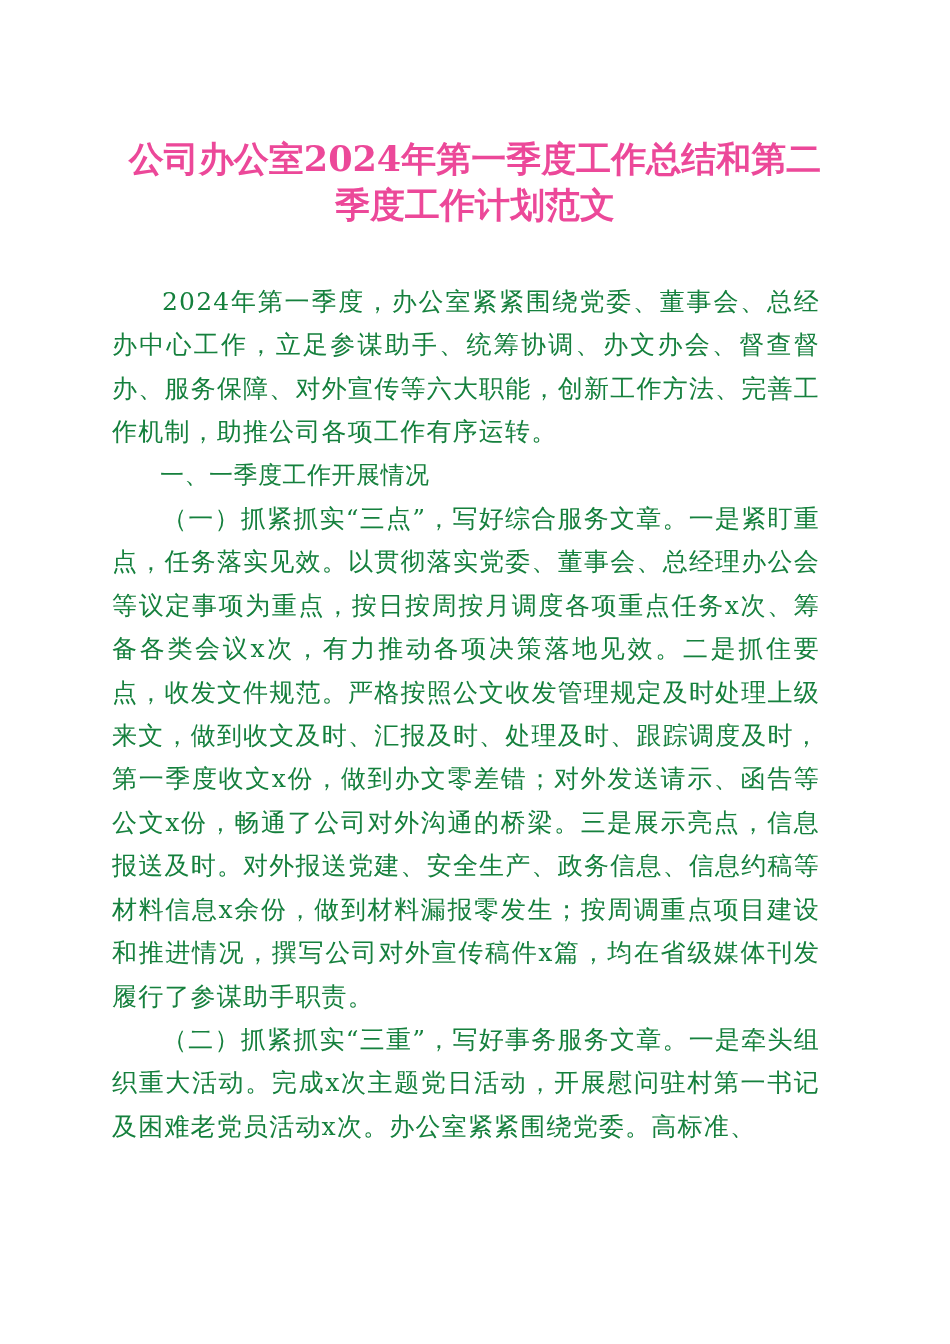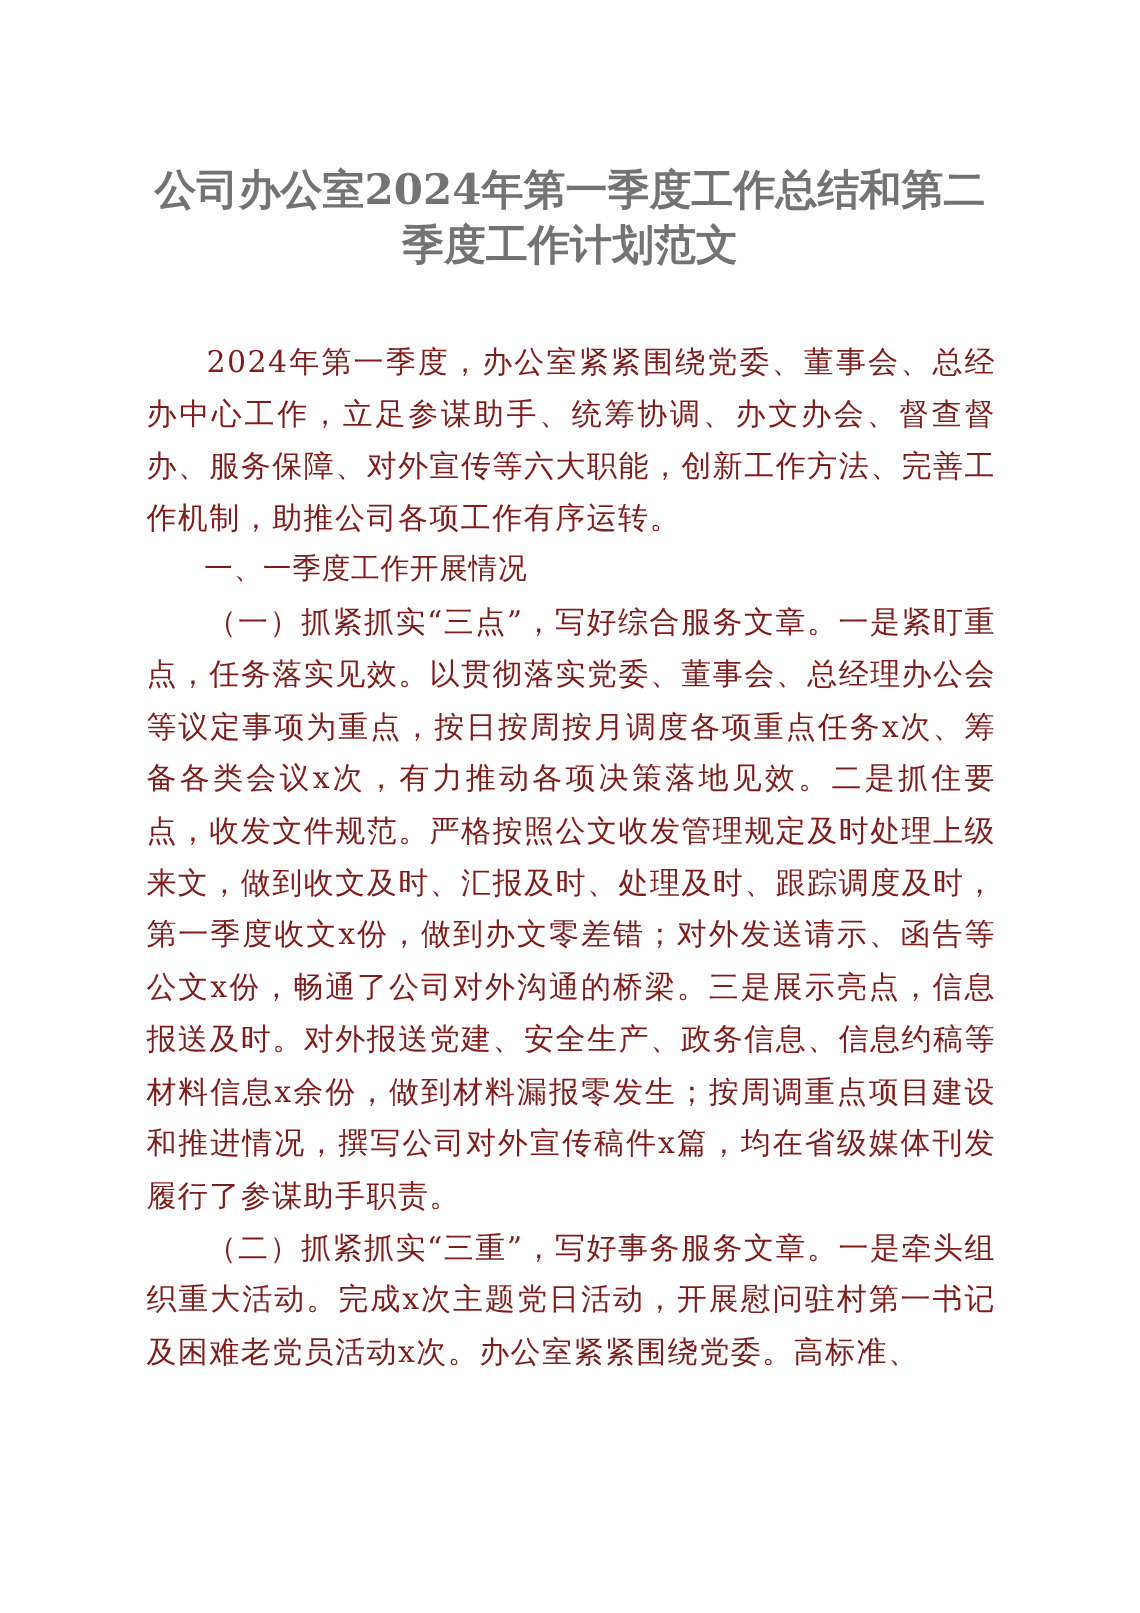--- a/index.html
+++ b/index.html
@@ -1,27 +1,27 @@
 <!DOCTYPE html>
 <html><head>
 <meta charset="utf-8">
 <style>
   html, body { margin: 0; padding: 0; background: #ffffff; }
   body { width: 950px; height: 1344px; position: relative; overflow: hidden; }
   .page { position: absolute; left: 0; top: 0; width: 950px; height: 1344px; background: #fff; }
   .title {
     position: absolute; left: 100px; top: 136px; width: 750px;
     text-align: center; font-family: "DejaVu Serif", "Liberation Serif", serif;
-    font-weight: bold; font-size: 35px; line-height: 46px; color: #737373;
+    font-weight: bold; font-size: 35px; line-height: 46px; color: #ec4899;
     letter-spacing: 0px; margin: 0;
   }
   .body {
-    position: absolute; left: 122px; top: 280px; width: 708px;
+    position: absolute; left: 112px; top: 280px; width: 708px;
     font-family: "DejaVu Serif", "Liberation Serif", serif;
-    font-size: 25px; line-height: 43.4px; color: #7f1d1d;
+    font-size: 25px; line-height: 43.4px; color: #15803d;
     text-align: justify; text-justify: inter-character; letter-spacing: 1.2px;
   }
   .body p { margin: 0; text-indent: 2em; }
   .body .h1 {
     font-family: Liberation Serif, serif;
     font-weight: normal; font-size: 24px; letter-spacing: 0.5px;
   }
 </style>
 </head>
 <body>

